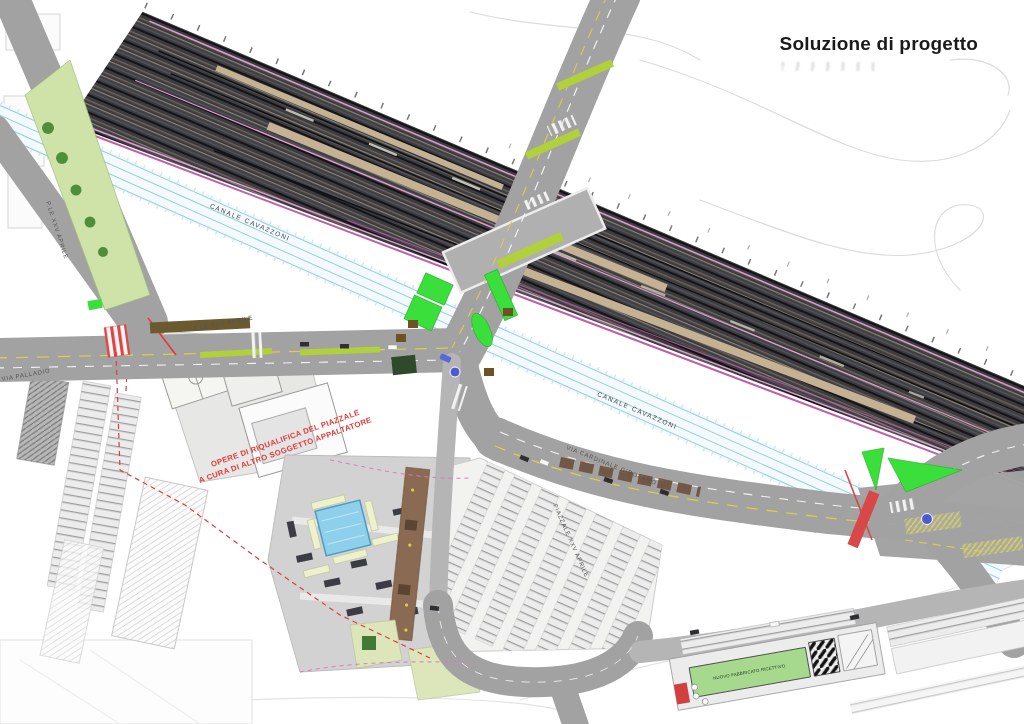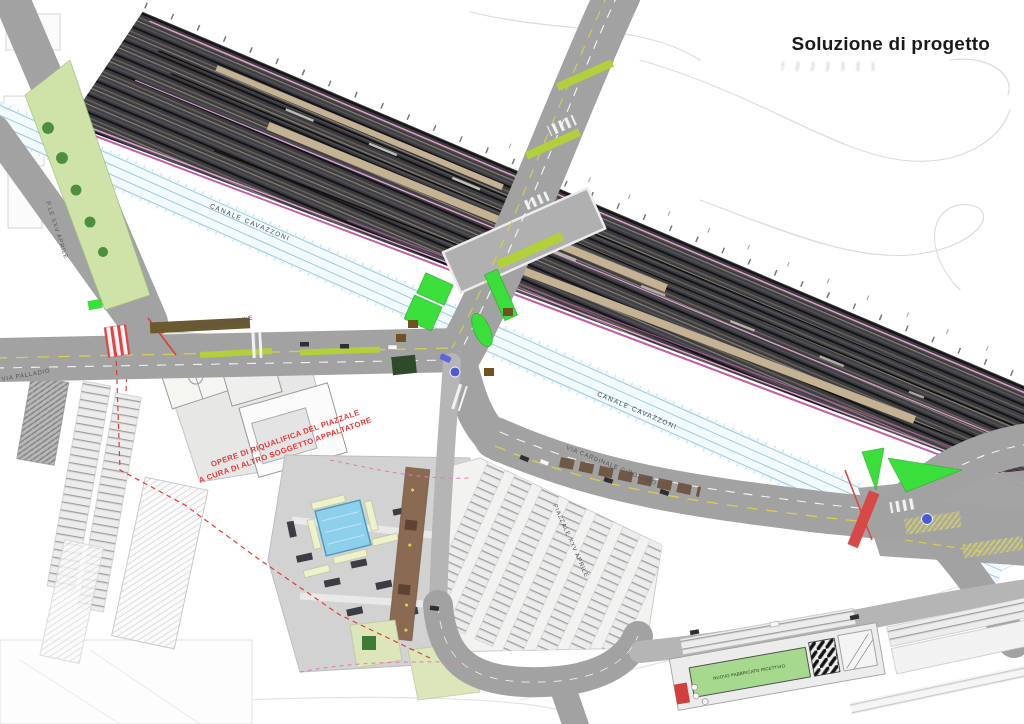--- a/index.html
+++ b/index.html
@@ -1,19 +1,19 @@
 <!DOCTYPE html>
 <html style="--background: #ffffff; --ink: #1a1a1a; --railway_dark: #3b3b40; --track_line: #141416; --platform_tan: #c4b292; --rail_pink: #e19fd0; --rail_magenta: #c05fa8; --canal_fill: #f3fafd; --canal_line: #9ccade; --road: #a2a2a2; --road_light: #b5b5b5; --median_green: #b2cf3c; --bright_green: #3bdf3b; --lawn: #dde6bb; --planter: #eef1cd; --pool_blue: #8ecfec; --promenade_brown: #8a6a52; --tree_green: #4e8f3e; --red_accent: #e23b3b; --sign_blue: #4c5cd0; --sketch: #dcdcdc;"><head>
 <meta charset="utf-8">
 <style>
   html,body{margin:0;padding:0;background:#fff;}
   .stage{position:relative;width:1024px;height:724px;overflow:hidden;
          background:var(--background,#fff);font-family:"Liberation Sans",sans-serif;}
   .stage svg{position:absolute;left:0;top:0;}
-  .title{position:absolute;top:33px;right:34px;width:300px;text-align:right;
+  .title{position:absolute;top:33px;right:46px;width:300px;text-align:right;
          font-size:19px;font-weight:700;color:var(--ink,#1a1a1a);letter-spacing:.2px;}
   .smudge{position:absolute;top:62px;right:150px;width:92px;height:9px;opacity:.45;
           background:repeating-linear-gradient(97deg,#9a9a9a 0 2px,transparent 2px 15px);
           filter:blur(1px);}
   text{font-family:"Liberation Sans",sans-serif;}
   .lbl{fill:#4a4a4a;font-size:6.5px;letter-spacing:1.4px;}
   .lbl-sm{fill:#555;font-size:6px;letter-spacing:.8px;}
   .note{fill:var(--red_accent,#e23b3b);font-size:7.8px;letter-spacing:.3px;font-weight:700;}
   .tiny{fill:#22351f;font-size:4.3px;letter-spacing:.2px;}
 </style>

